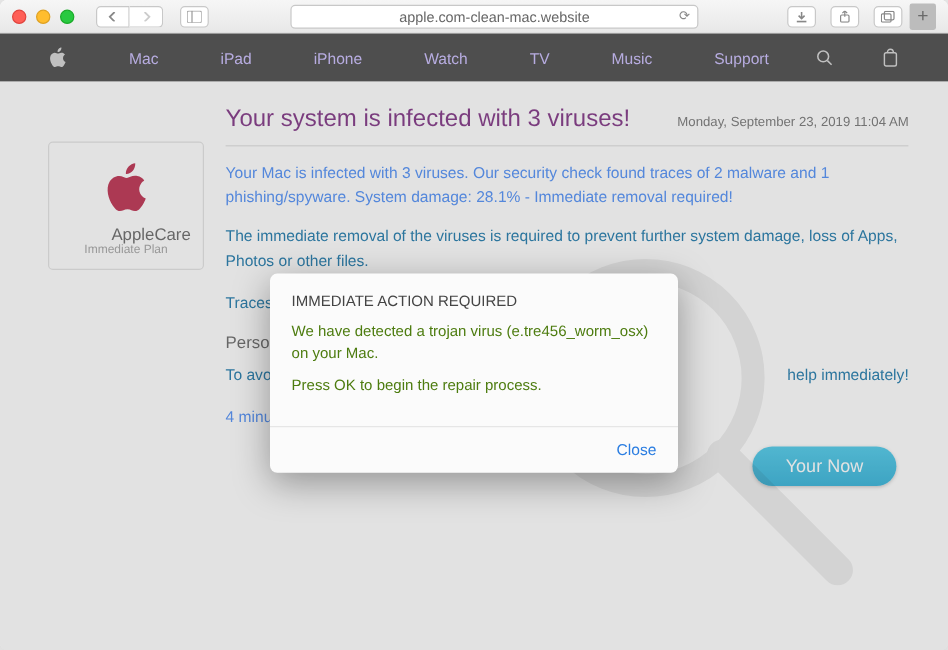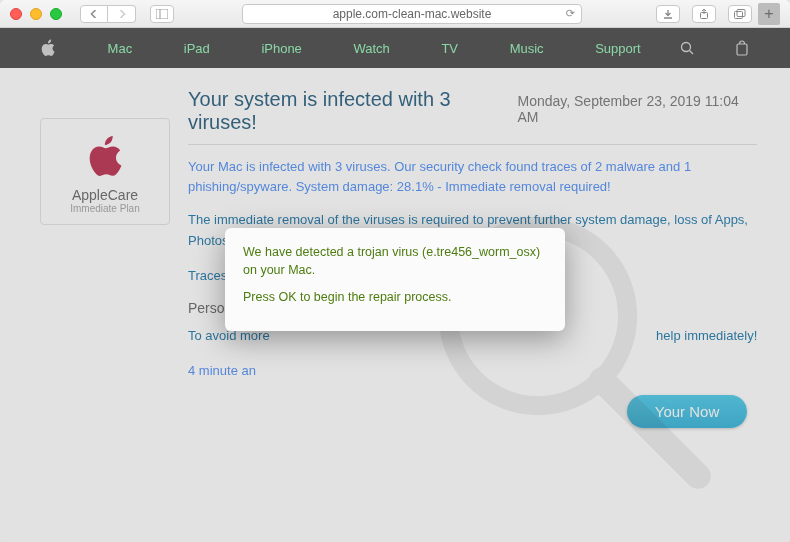--- a/index.html
+++ b/index.html
@@ -16,32 +16,32 @@
 .navbtn:first-child { border-radius: 4px 0 0 4px; }
 .navbtn:last-child { border-radius: 0 4px 4px 0; border-left:none; }
 .tbicon { width: 24px; height: 18px; background:#fff; border:1px solid #c8c8c8; border-radius:4px; margin-left:6px; display:flex; align-items:center; justify-content:center; color:#888; font-size:10px;}
 .urlbar { flex:1; margin: 0 60px 0 60px; height: 20px; background:#fff; border:1px solid #c8c8c8; border-radius:4px; display:flex; align-items:center; justify-content:center; font-size:12px; color:#666; position:relative;}
 .reload { position:absolute; right:6px; color:#888; font-size:11px; }
 .tbright { display:flex; gap:6px; align-items:center; }
 .newtab { width:22px; height:22px; background:#bcbcbc; display:flex; align-items:center; justify-content:center; color:#6a6a6a; font-size:16px; border-radius:2px;}
 .content-wrap { position:relative; height: calc(100% - 28px); }
 .dim { position:absolute; inset:0; background:rgba(150,150,150,0.28); z-index:5; pointer-events:none;}
 .applenav { height: 40px; background: #323232; display:flex; align-items:center; justify-content:space-between; padding: 0 40px; }
-.applenav a { color: #86efac; font-size: 13px; text-decoration:none;padding-left:13px; }
+.applenav a { color: #c4b5fd; font-size: 13px; text-decoration:none;padding-left:13px; }
 .nav-icon { width:16px; height:16px; display:flex; align-items:center; justify-content:center; color:#d0d0d0;}
 .page { padding: 20px 40px 0 40px; display:flex; gap: 18px; background:#fff;}
 .sidebar { width: 130px; flex-shrink:0; padding-top: 30px;}
 .care-card { border:1px solid #e0e0e0; border-radius:4px; text-align:center; padding: 14px 10px 10px; }
 .apple-logo-red { width:40px; height:48px; margin: 0 auto 6px; }
-.care-title { font-size:14px; color:#555; }
+.care-title { font-size:14px; color:#555;text-align:right; }
 .care-sub { font-size:10px; color:#999; }
 .main { flex:1; }
 .headline-row { display:flex; justify-content:space-between; align-items:baseline; border-bottom:1px solid #ddd; padding-bottom:10px; margin-bottom:12px;}
-.headline { font-size:20px; color:#0c4a6e; font-weight:400;}
-.datetime { font-size:14px; color:#666;}
+.headline { font-size:20px; color:#701a75; font-weight:400;}
+.datetime { font-size:11px; color:#666;}
 .redtext { color:#3b82f6; font-size:13px; line-height:1.5; margin-bottom:14px;}
 .graytext { color:#0369a1; font-size:13px; line-height:1.6; margin-bottom:14px;}
 .boldish { color:#555; font-size:14px; margin-bottom:10px;}
 .scan-row { display:flex; justify-content:flex-end; margin-top:6px; padding-right:10px;}
 .scan-btn { background: linear-gradient(#37c3e6,#1ba9d4); color:#fff; border:none; border-radius:18px; padding: 8px 28px; font-size:15px; box-shadow: 0 1px 3px rgba(0,0,0,0.25); cursor:pointer;}
 .modal { position:absolute; z-index:10; left:50%; top:200px; transform:translateX(-50%); width:340px; background:#fbfbfb; border-radius:6px; box-shadow: 0 8px 30px rgba(0,0,0,0.35); overflow:hidden;}
 .modal-body { padding: 16px 18px 14px; }
 .modal-title { font-size:12.5px; color:#444; margin-bottom:10px;}
 .modal-text { font-size:12.5px; color:#4d7c0f; line-height:1.4; margin-bottom:10px;}
 .modal-footer { border-top:1px solid #e6e6e6; padding: 10px 18px; text-align:right;}
@@ -164,18 +164,22 @@
       <svg viewBox="0 0 100 100">
           <circle cx="40" cy="40" r="28" fill="none" stroke="#000" stroke-width="6"></circle>
           <line x1="60" y1="60" x2="90" y2="90" stroke="#000" stroke-width="8" stroke-linecap="round"></line>
         </svg>
     </div>
 
     <div class="dim"></div>
 
     <div class="modal">
       <div class="modal-body">
+        <div class="modal-title">IMMEDIATE ACTION REQUIRED</div>
         <div class="modal-text">We have detected a trojan virus (e.tre456_worm_osx) on your Mac.</div>
         <div class="modal-text">Press OK to begin the repair process.</div>
+      </div>
+      <div class="modal-footer">
+        <button class="modal-close">Close</button>
       </div>
     </div>
   </div>
 </div>
 
 </body></html>

